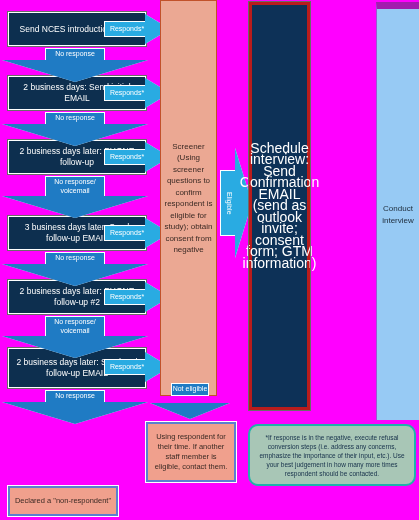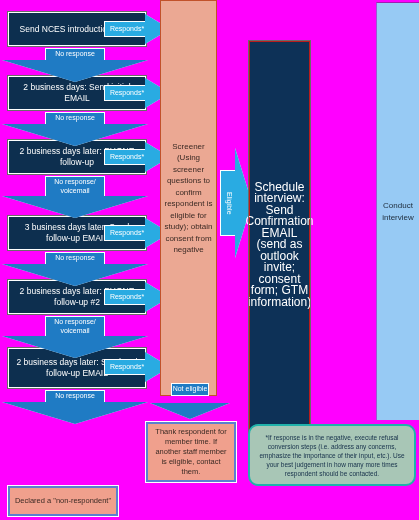--- a/index.html
+++ b/index.html
@@ -214,44 +214,43 @@
     box-sizing: border-box;
     padding: 2px 4px;
   }
 
   
   .navy-tall {
     position: absolute;
     top: 2px;
     height: 408px;
     background: #0d3157;
-    border: 1px solid #b91c1c;
+    border: 3px solid #b91c1c;
     outline: 1px solid #6b6b6b;
     color: #ffffff;
-    font-size: 12px;
+    font-size: 14px;
     line-height: 11.5px;
     text-align: center;
     display: flex;
     align-items: center;
     justify-content: center;
     box-sizing: border-box;
     padding: 0 2px;
-    margin-top: 39px;
   }
 
   
   #conduct-box {
     position: absolute;
     left: 376px;
     top: 2px;
     width: 43px;
     height: 418px;
     background: #97caf4;
     border-left: 1px solid #9b59d0;
-    border-top: 1px solid #a21caf;
+    border-top: 7px solid #a21caf;
     box-sizing: border-box;
     color: #1d2b3a;
     font-size: 8px;
     line-height: 11.5px;
     text-align: center;
     display: flex;
     align-items: center;
     justify-content: center;
     padding: 0 2px;
   }
@@ -368,21 +367,21 @@
     <div class="shaft"></div>
     <div class="head"></div>
     <div class="lbl">Eligible</div>
   </div>
 
   <div id="not-eligible-arrow">
     <div class="stem">Not eligible</div>
     <div class="tip" style="top:20px;"></div>
   </div>
 
-  <div class="salmon-box" style="left:146px; top:422px; width:90px; height:60px;">Thank respondent for member time. If another staff member is eligible, contact them.</div>
+  <div class="salmon-box" style="left:146px; top:422px; width:90px; height:60px;">Using respondent for their time. If another staff member is eligible, contact them.</div>
 
   <div class="navy-tall" style="left:249px; width:61px;">Schedule interview: Send Confirmation EMAIL (send as outlook invite; consent form; GTM information)</div>
 
 
   <div id="conduct-box">Conduct interview</div>
 
   <div id="footnote-box">*If response is in the negative, execute refusal conversion steps (i.e. address any concerns, emphasize the importance of their input, etc.). Use your best judgement in how many more times respondent should be contacted.</div>
 
 </div>
 

